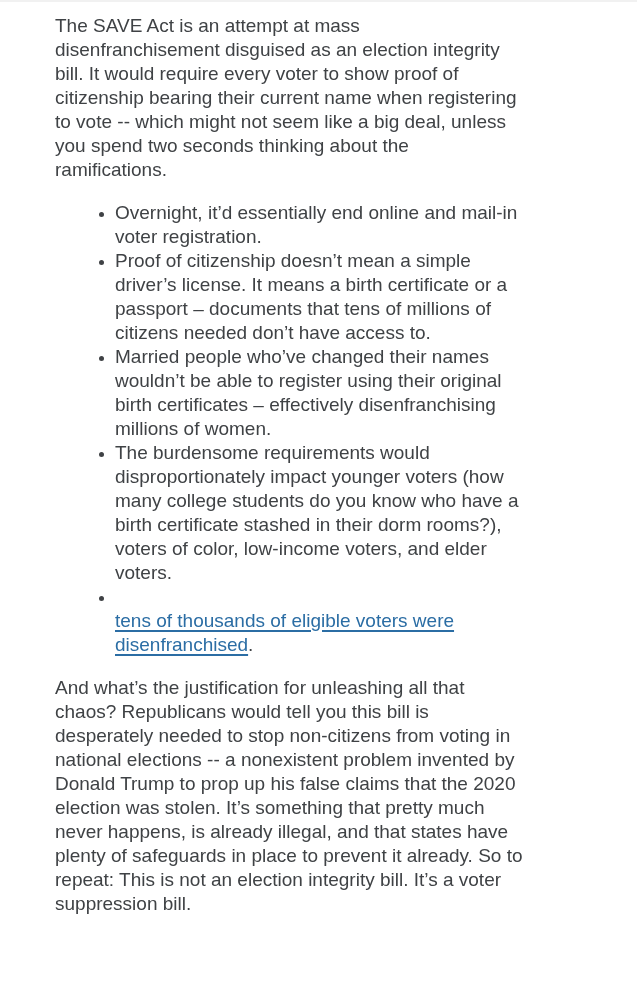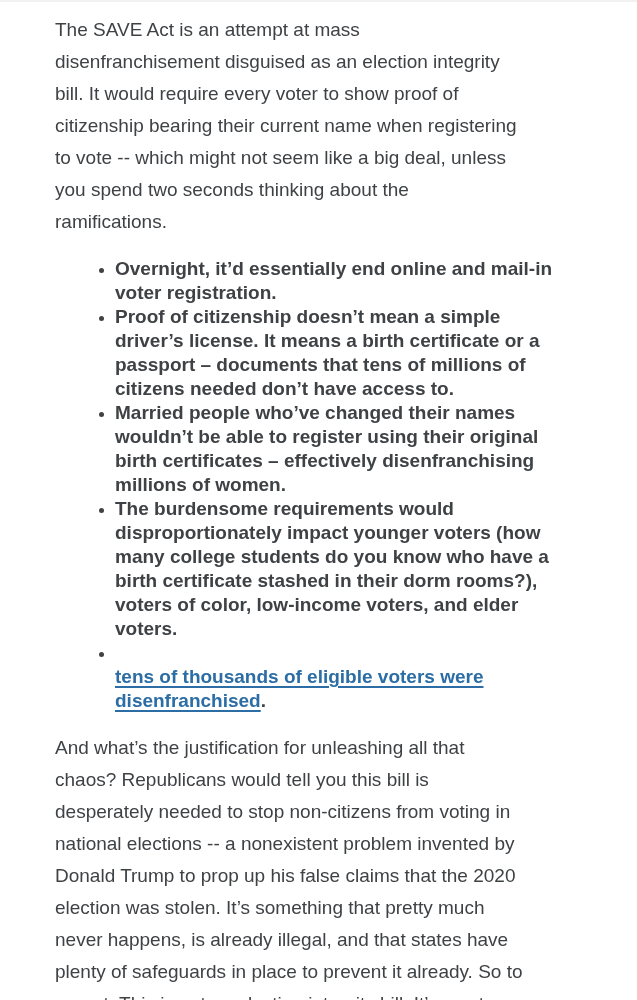--- a/index.html
+++ b/index.html
@@ -23,38 +23,37 @@
     font-size: 30px;
     line-height: 35px;
     font-weight: 700;
     color: #323639;
     letter-spacing: 0;
     white-space: pre-line;
   }
   p.body-text {
     margin: 0 0 19px 0;
     font-size: 19px;
-    line-height: 32px;
+    line-height: 24px;
     white-space: pre-line;
   }
   p.body-text:last-child {
     margin-bottom: 0;
   }
   ul.bullet-list {
     margin: 0 0 19px 0;
     padding: 0 0 0 60px;
     list-style: disc outside;
     font-size: 19px;
     line-height: 24px;
   }
   ul.bullet-list li {
     margin: 0;
     padding: 0;
     white-space: pre-line;
-    font-weight: bold;
   }
   ul.bullet-list li::marker {
     color: #3f4245;
     font-size: 16px;
   }
   a.inline-link {
     color: var(--link-color, #2b6da4);
     text-decoration: underline;
     text-decoration-thickness: 1.5px;
     text-underline-offset: 3px;

